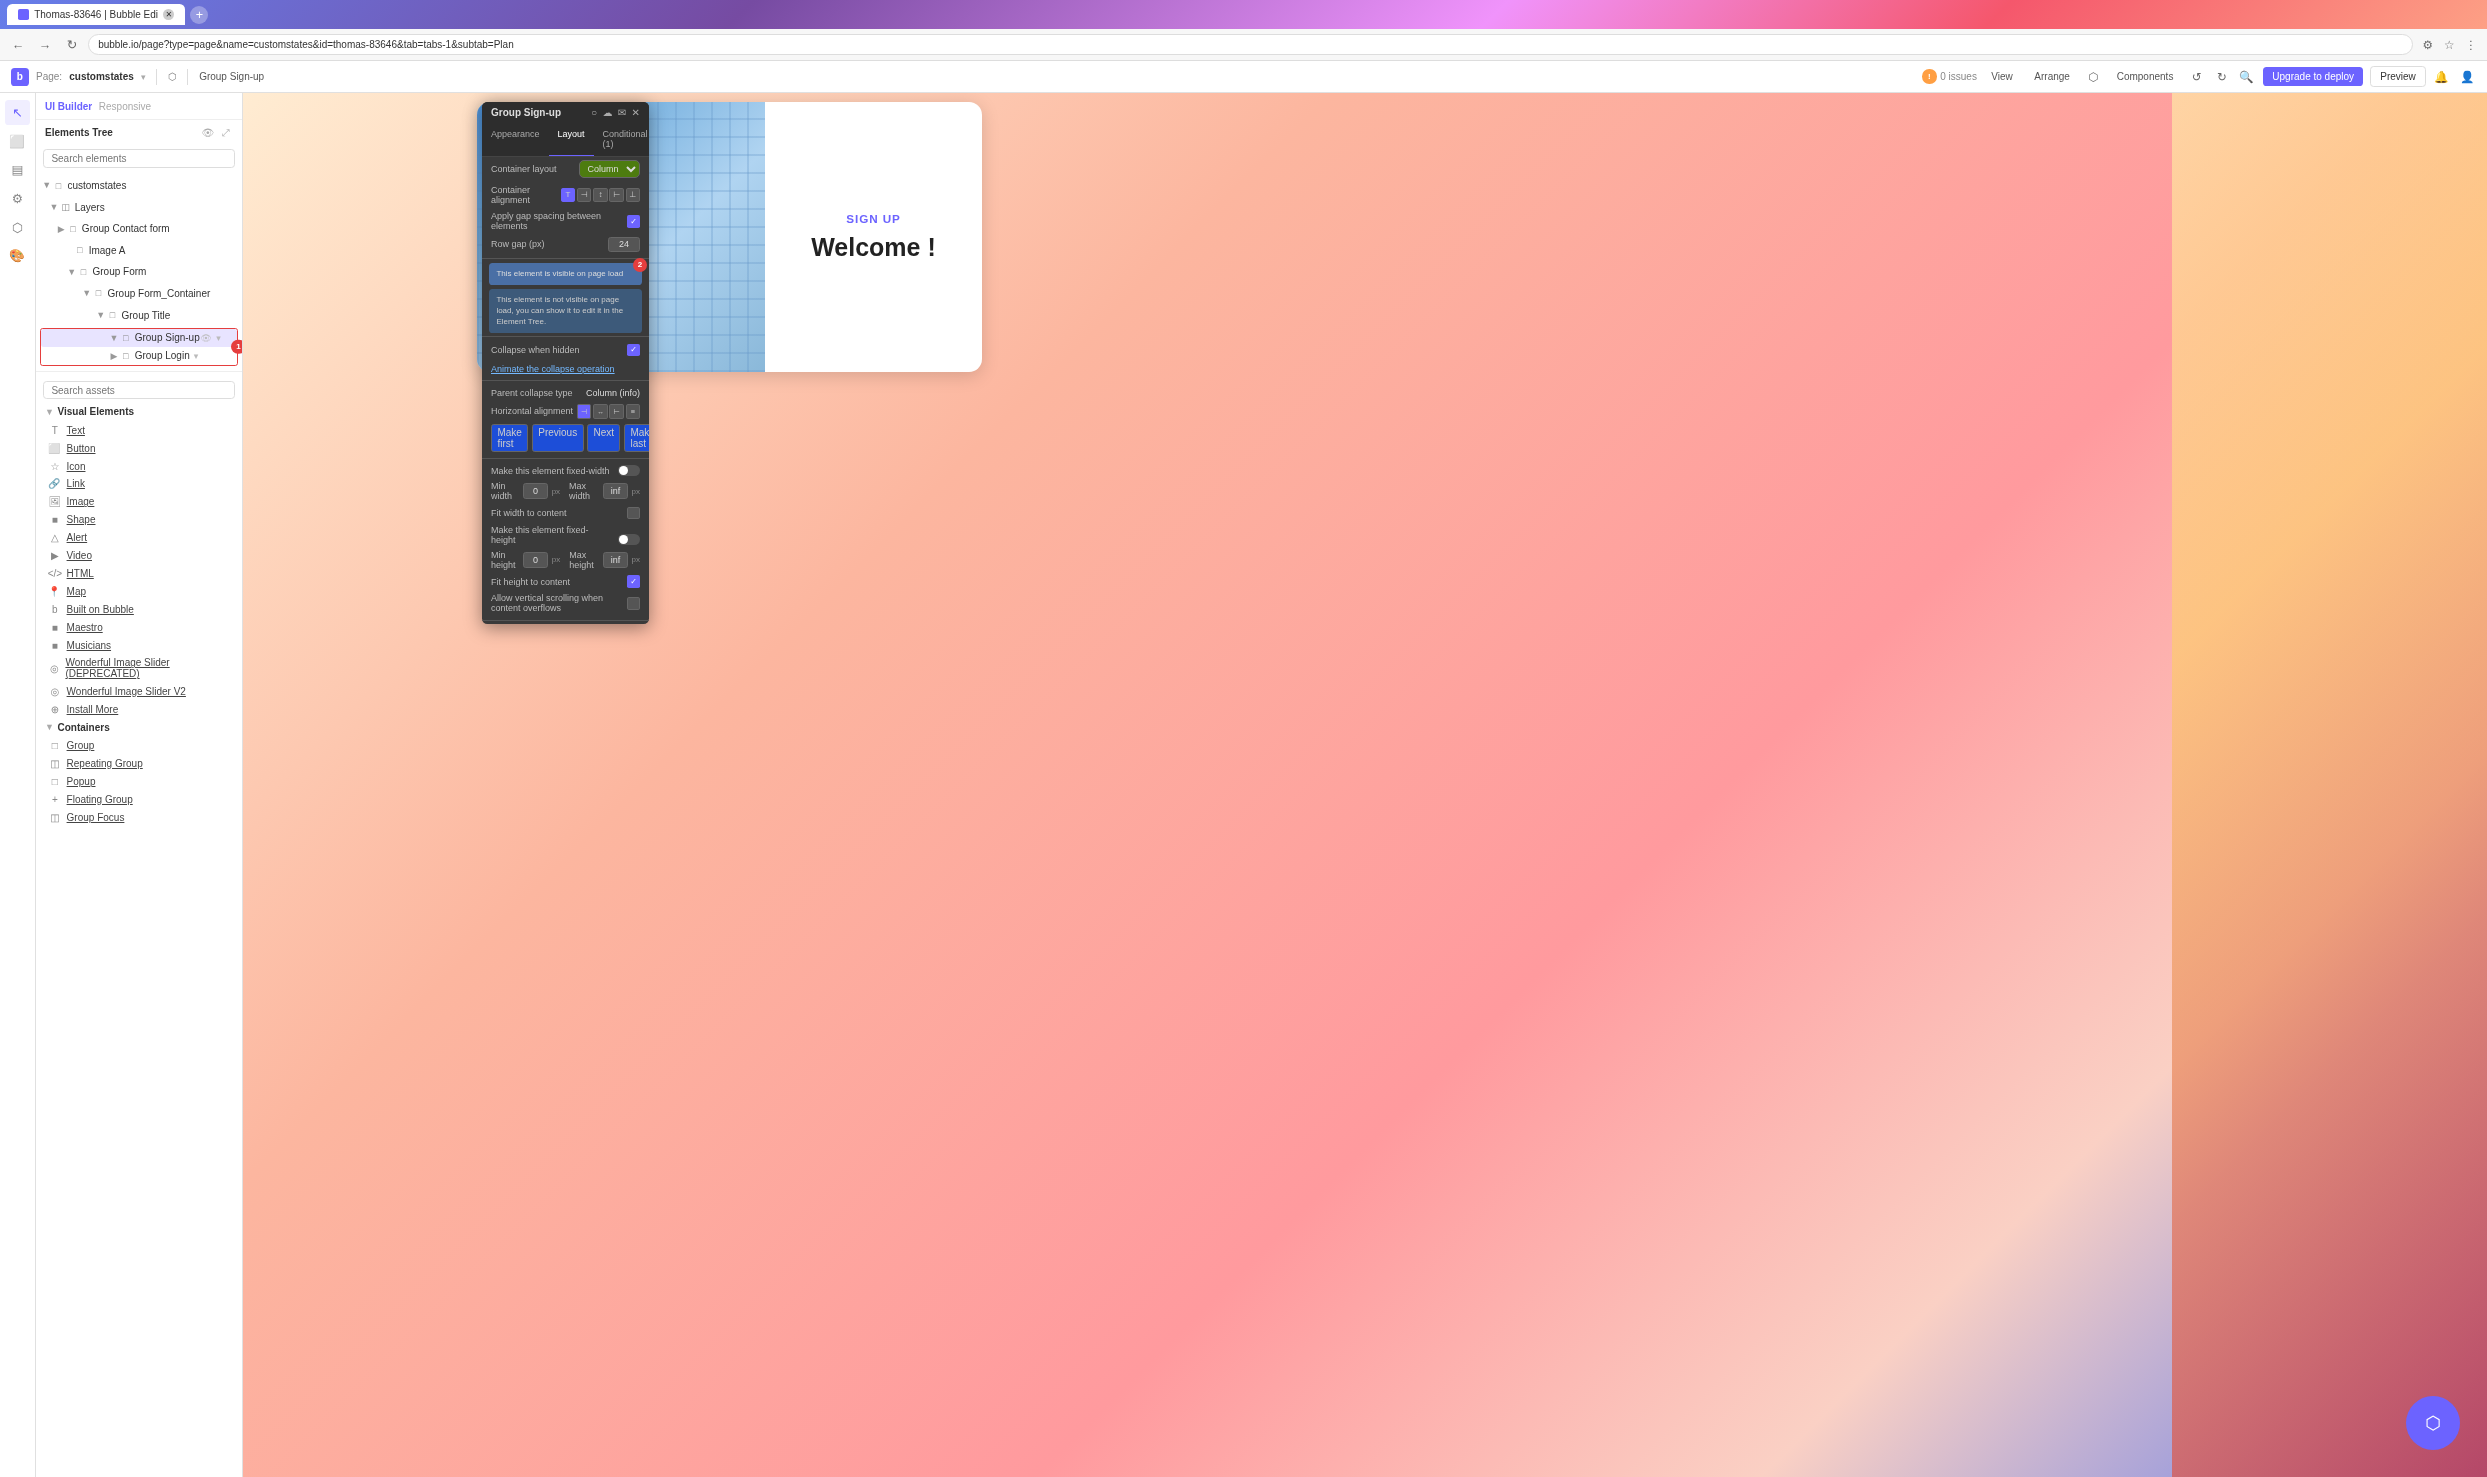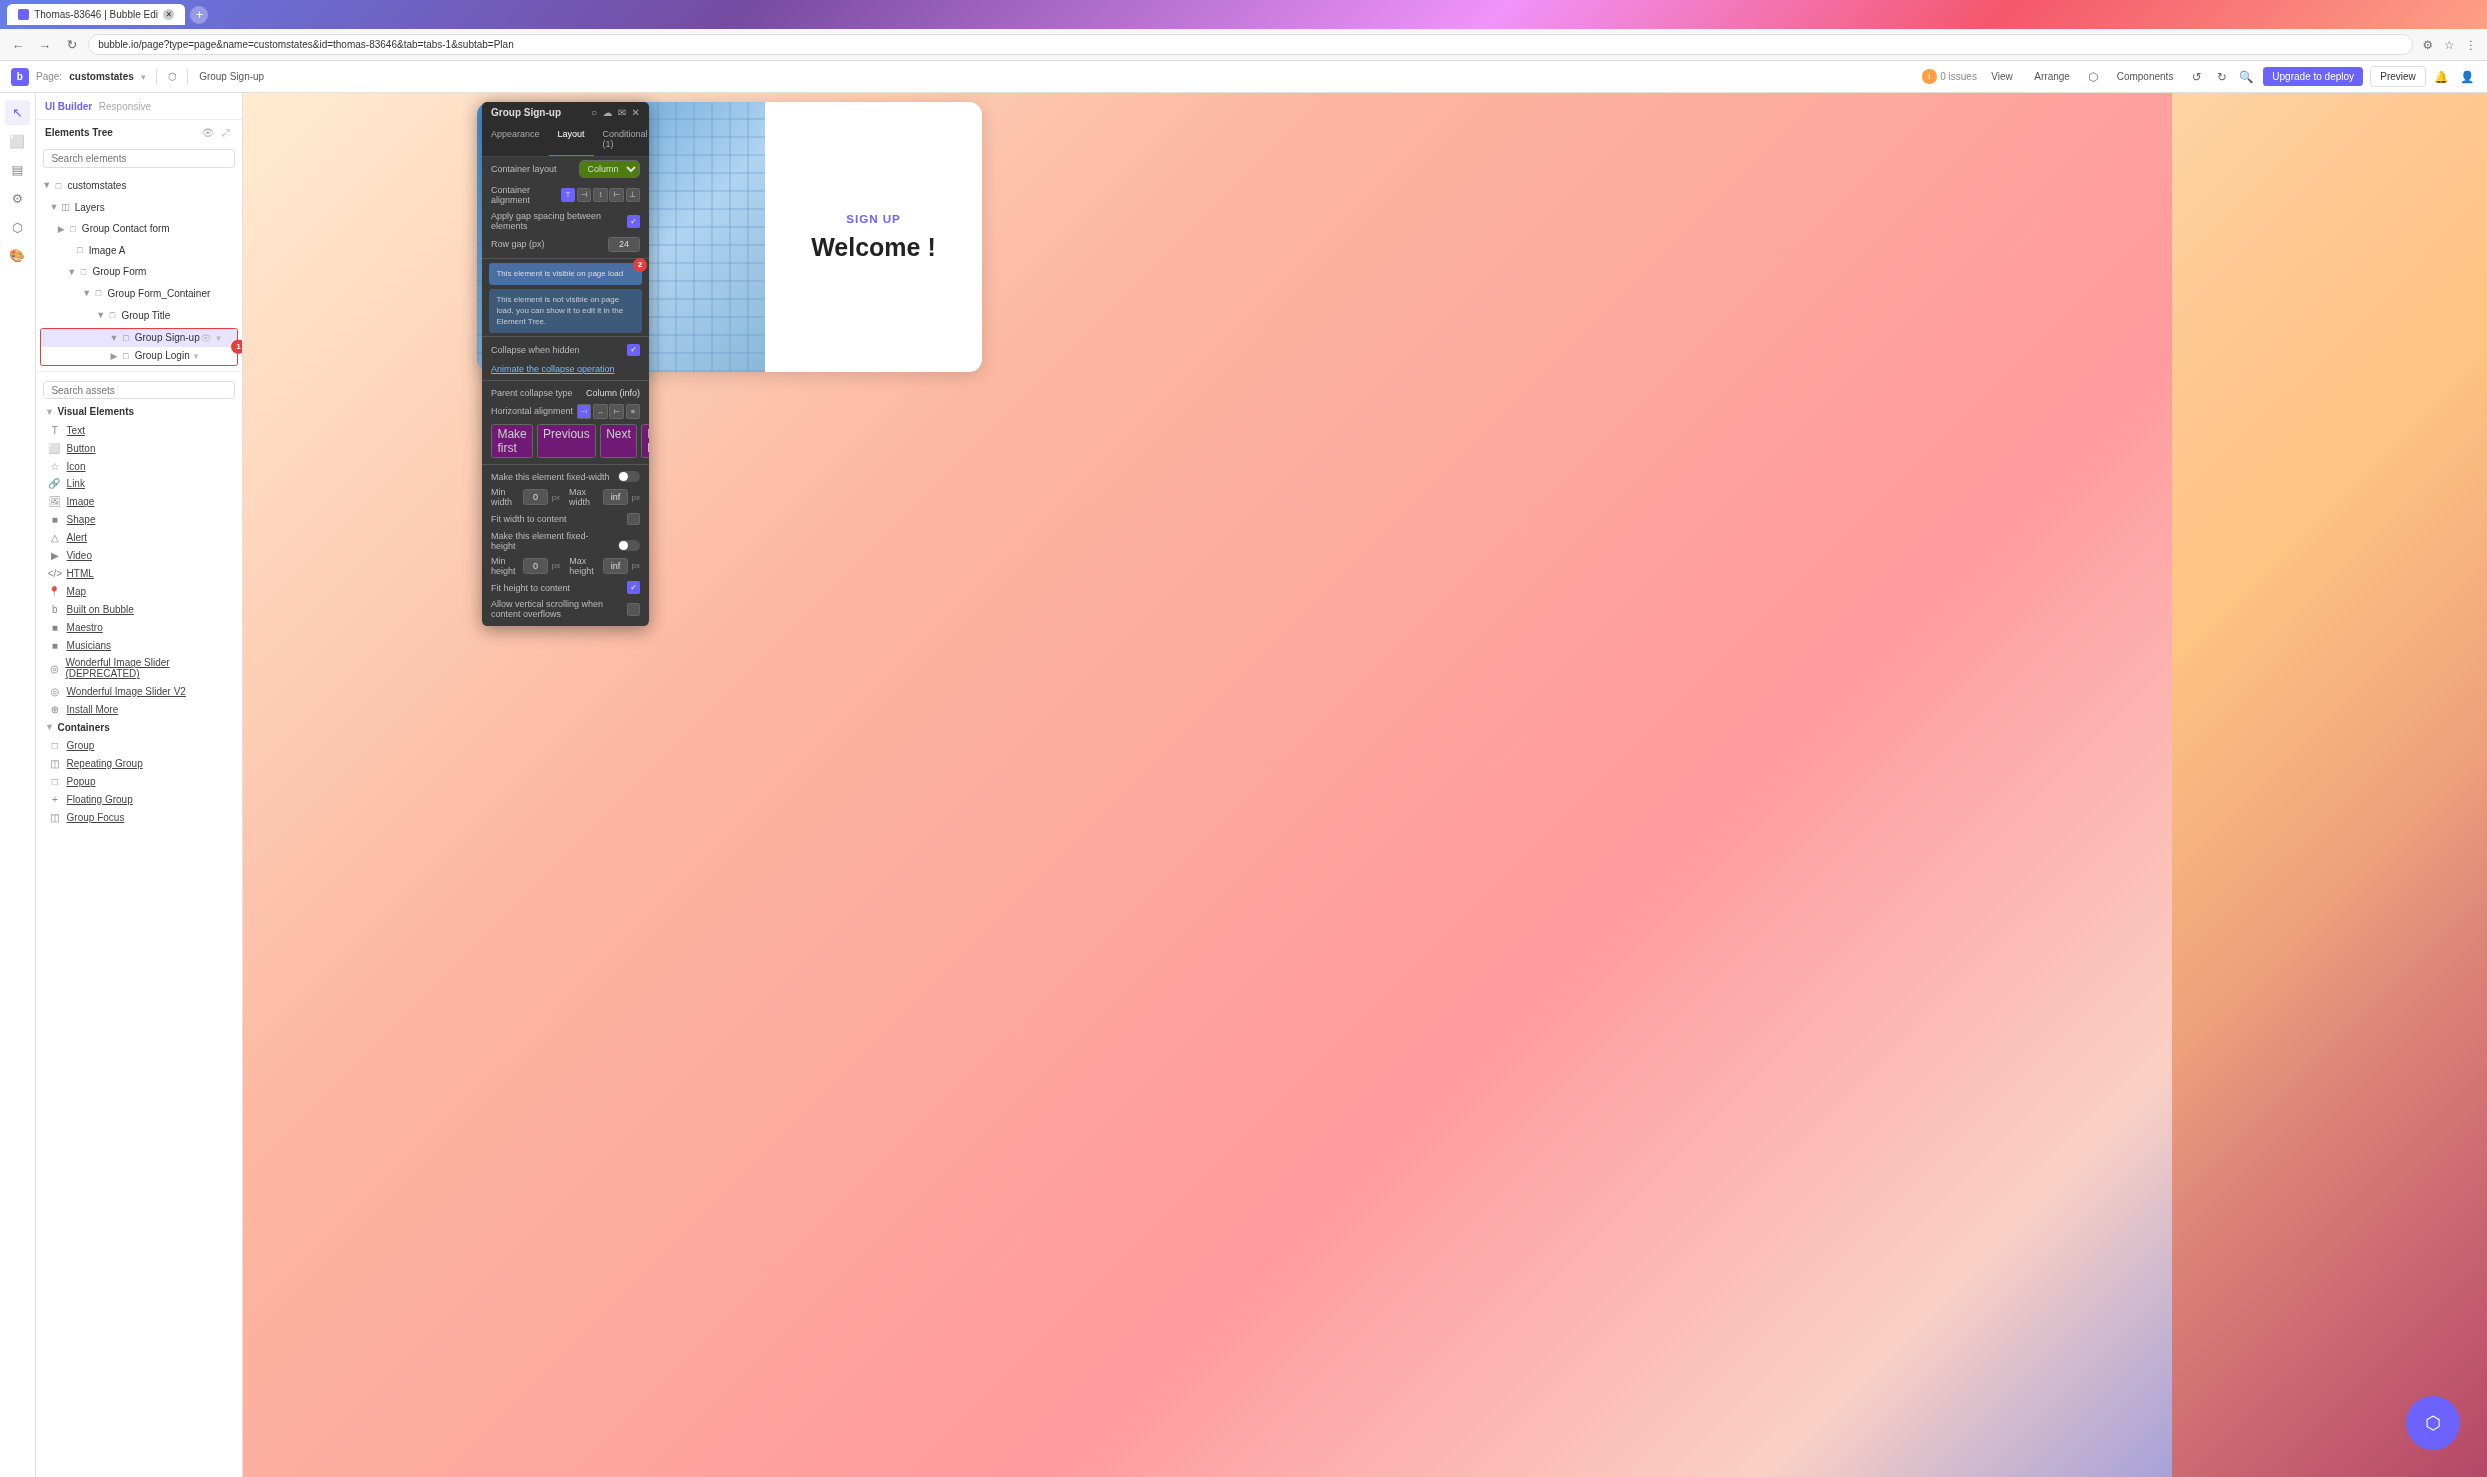--- a/index.html
+++ b/index.html
@@ -126,21 +126,21 @@
     .prop-check-icon { width: 12.6px; height: 12.6px; background: #6c63ff; border-radius: 1.8px; display: flex; align-items: center; justify-content: center; color: #fff; font-size: 8px; }
     .prop-check-empty { width: 12.6px; height: 12.6px; background: #555; border: 0.9px solid #666; border-radius: 1.8px; }
 
     .horiz-align-row { padding: 2.7px 9px; display: flex; align-items: center; gap: 3.6px; }
     .horiz-align-label { font-size: 9px; color: #bbb; flex: 1; }
     .horiz-btns { display: flex; gap: 1.8px; }
     .horiz-btn { width: 14.4px; height: 14.4px; background: #555; border-radius: 1.8px; display: flex; align-items: center; justify-content: center; color: #ccc; font-size: 7.2px; cursor: pointer; border: 0.9px solid #666; }
     .horiz-btn.active { background: #6c63ff; }
 
     .nav-btns-row { padding: 2.7px 9px; display: flex; gap: 3.6px; }
-    .nav-pill { font-size: 12px; background: #701a75; border: 0.9px solid #666; border-radius: 2.7px; padding: 1.8px 5.4px; color: #ccc; cursor: pointer; }
+    .nav-pill { font-size: 10px; background: #1d4ed8; border: 0.9px solid #666; border-radius: 2.7px; padding: 1.8px 5.4px; color: #ccc; cursor: pointer; }
 
     .fixed-width-row { padding: 2.7px 9px; display: flex; align-items: flex-end; gap: 5.4px; }
     .fixed-label { font-size: 9px; color: #bbb; flex: 1; }
     .toggle-off { width: 21.6px; height: 10.8px; background: #555; border-radius: 5.4px; position: relative; cursor: pointer; }
     .toggle-knob { position: absolute; top: 0.9px; width: 9px; height: 9px; background: #fff; border-radius: 50%; }
     .toggle-knob.off { left: 0.9px; }
 
     .minmax-row { padding: 2.7px 9px; display: flex; align-items: center; gap: 3.6px; }
     .minmax-label { font-size: 9px; color: #bbb; }
     .minmax-input { width: 25px; background: #555; border: 0.9px solid #666; border-radius: 2.7px; color: #ddd; font-size: 9px; padding: 1.8px 2.7px; text-align: center; }

